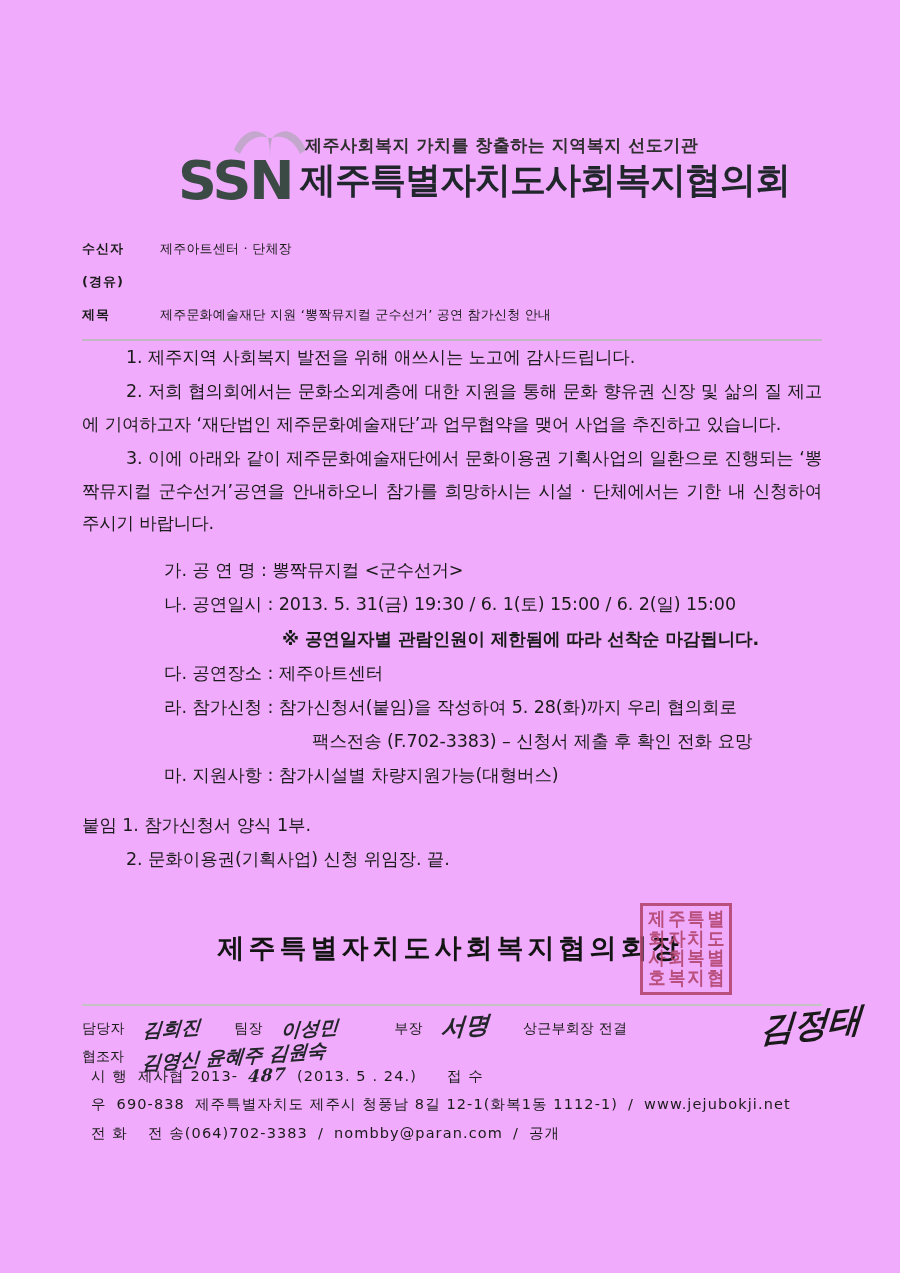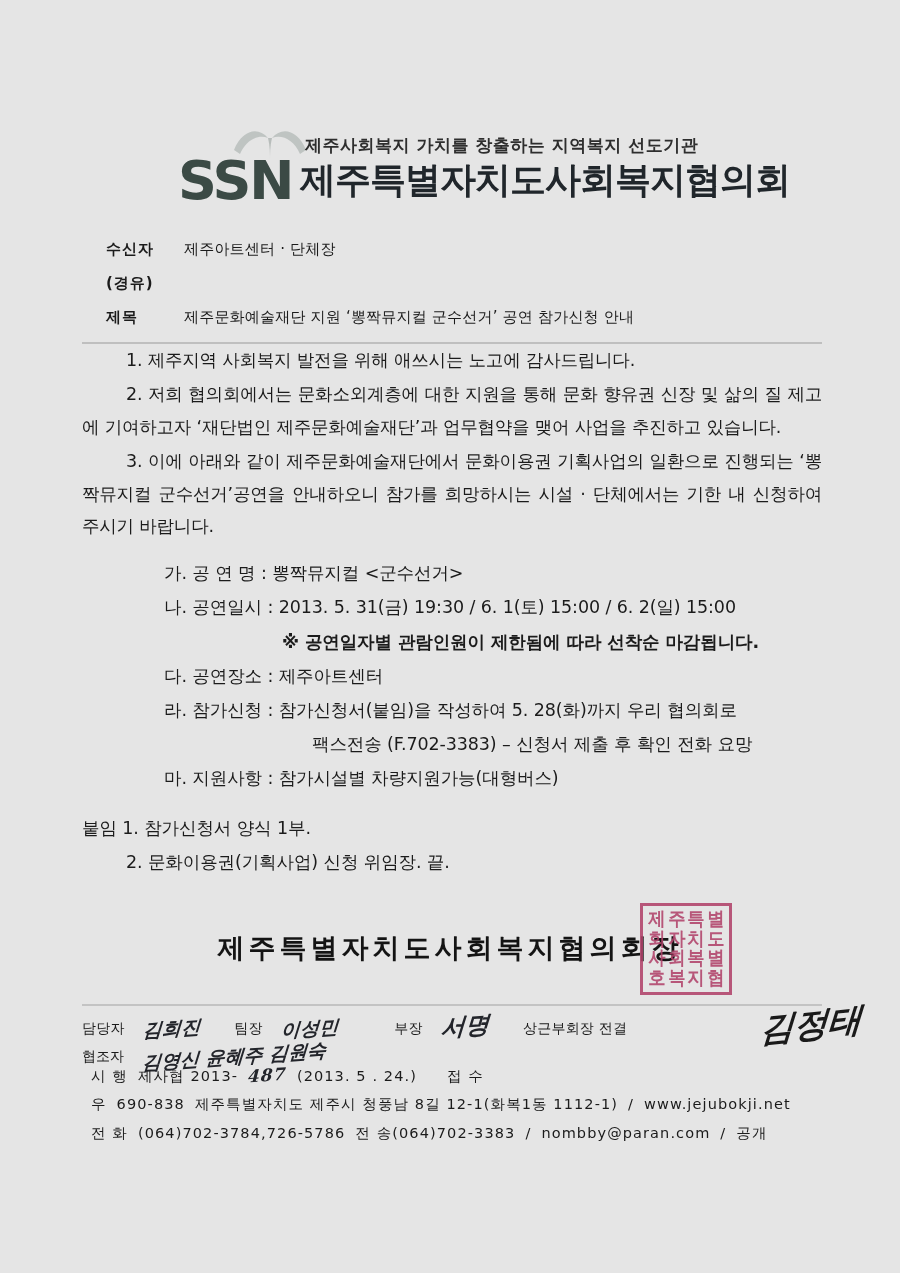--- a/index.html
+++ b/index.html
@@ -9,21 +9,21 @@
   }
   body {
     font-family: "DejaVu Sans", "Liberation Sans", sans-serif;
     color: #1b1b1b;
   }
   .page {
     position: relative;
     width: 900px;
     height: 1273px;
     margin: 0 auto;
-    background: #e5e5e5;
+    background: #f0abfc;
     overflow: hidden;
   }
 
   
   .letterhead {
     position: absolute;
     left: 0;
     top: 118px;
     width: 900px;
     height: 110px;
@@ -78,22 +78,21 @@
   .doc-body {
     position: absolute;
     left: 82px;
     top: 240px;
     width: 740px;
   }
   .field-row {
     display: flex;
     align-items: flex-start;
     margin-bottom: 15px;
-    font-size: 15px;
-    margin-left: 24px;
+    font-size: 13px;
   }
   .field-label {
     font-weight: 800;
     width: 78px;
     flex: 0 0 78px;
     letter-spacing: 1px;
   }
   .field-value {
     font-weight: 400;
     letter-spacing: 0.2px;
@@ -416,21 +415,20 @@
       <span>제주특별자치도 제주시 청풍남 8길 12-1(화복1동 1112-1)</span>
       <span class="sp"></span>
       <span>/</span>
       <span class="sp"></span>
       <span>www.jejubokji.net</span>
     </div>
 
     <div class="f-line">
       <span>전 화</span>
       <span class="sp"></span>
-      <span>(064)702-3784,726-5786</span>
       <span class="sp"></span>
       <span>전 송</span>
       <span>(064)702-3383</span>
       <span class="sp"></span>
       <span>/</span>
       <span class="sp"></span>
       <span>nombby@paran.com</span>
       <span class="sp"></span>
       <span>/</span>
       <span class="sp"></span>

